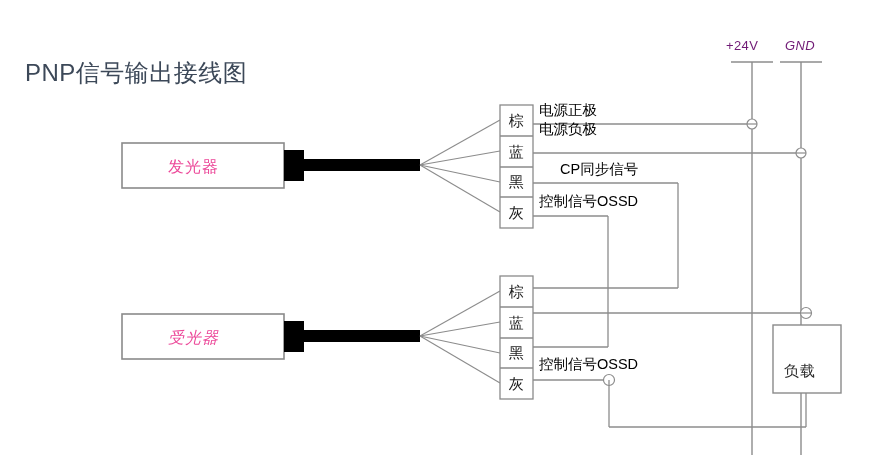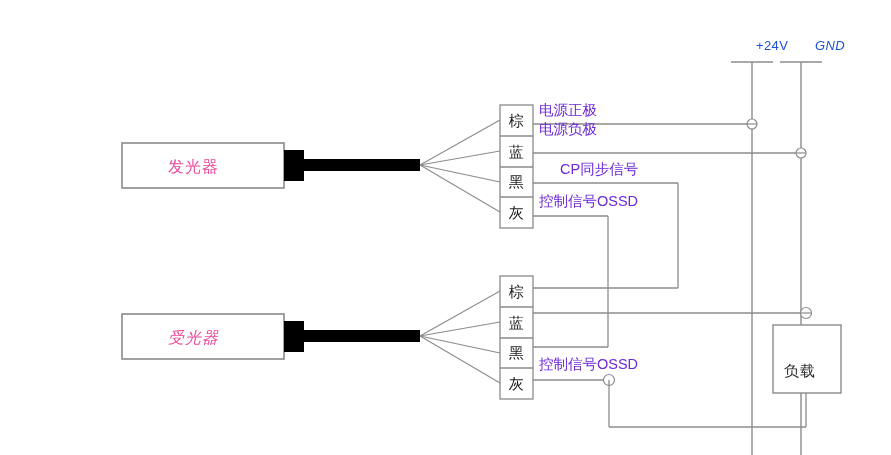--- a/index.html
+++ b/index.html
@@ -30,31 +30,30 @@
     left: 25px;
     top: 57px;
     font-size: 24px;
     color: #3c4858;
     letter-spacing: 0.5px;
     white-space: nowrap;
   }
   .wire-label {
     position: absolute;
     font-size: 14.5px;
-    color: #6d28d9;
+    color: #000000;
     white-space: nowrap;
     line-height: 1;
   }
   .rail-label {
     position: absolute;
     font-size: 13px;
-    color: #1d4ed8;
+    color: #701a75;
     white-space: nowrap;
     letter-spacing: 0.4px;
-    margin-left: 30px;
   }
   .device-label {
     position: absolute;
     font-size: 16px;
     color: #ec4899;
     white-space: nowrap;
     letter-spacing: 1px;
   }
   .terminal-label {
     position: absolute;
@@ -163,20 +162,21 @@
       <line x1="609" y1="427" x2="806" y2="427" stroke="#8c8c8c" stroke-width="1.3"></line>
     </g>
 
     <g>
       <rect x="773" y="325" width="68" height="68" fill="#ffffff" stroke="#8a8a8a" stroke-width="1.4"></rect>
       <line x1="806" y1="393" x2="806" y2="427" stroke="#8c8c8c" stroke-width="1.3"></line>
     </g>
 
   </svg>
 
+  <div class="page-title">PNP信号输出接线图</div>
 
   <div class="rail-label" style="left:726px; top:38px;">+24V</div>
   <div class="rail-label" style="left:785px; top:38px;font-style:italic;">GND</div>
 
   <div class="device-label" style="left:168px; top:157px;">发光器</div>
   <div class="device-label" style="left:168px; top:328px;font-style:italic;">受光器</div>
 
   <div class="terminal-label" style="left:500px; top:112px; width:33px;">棕</div>
   <div class="terminal-label" style="left:500px; top:143px; width:33px;">蓝</div>
   <div class="terminal-label" style="left:500px; top:173px; width:33px;">黑</div>

